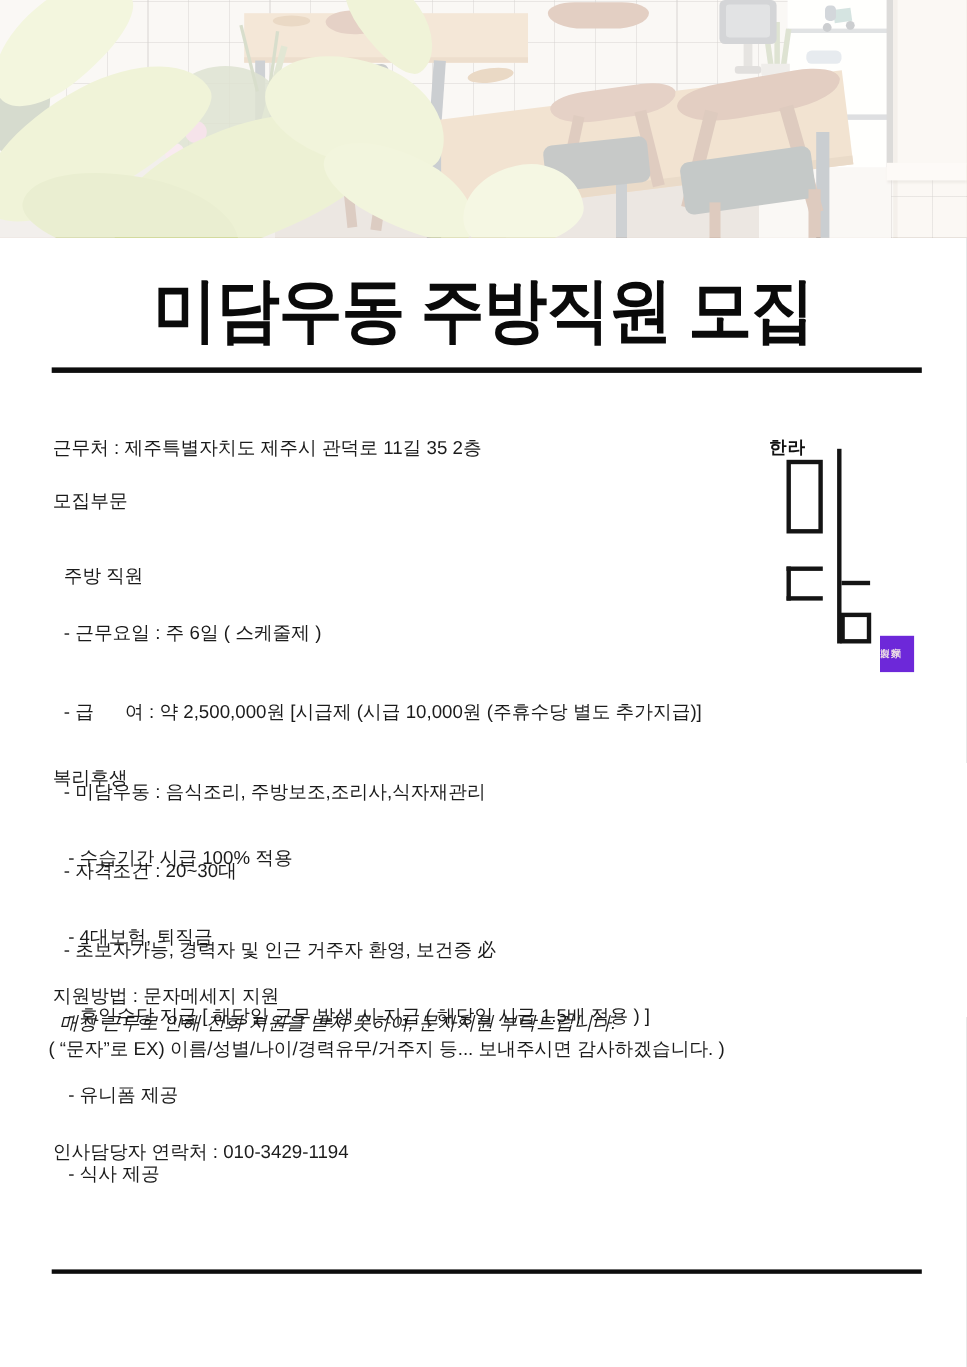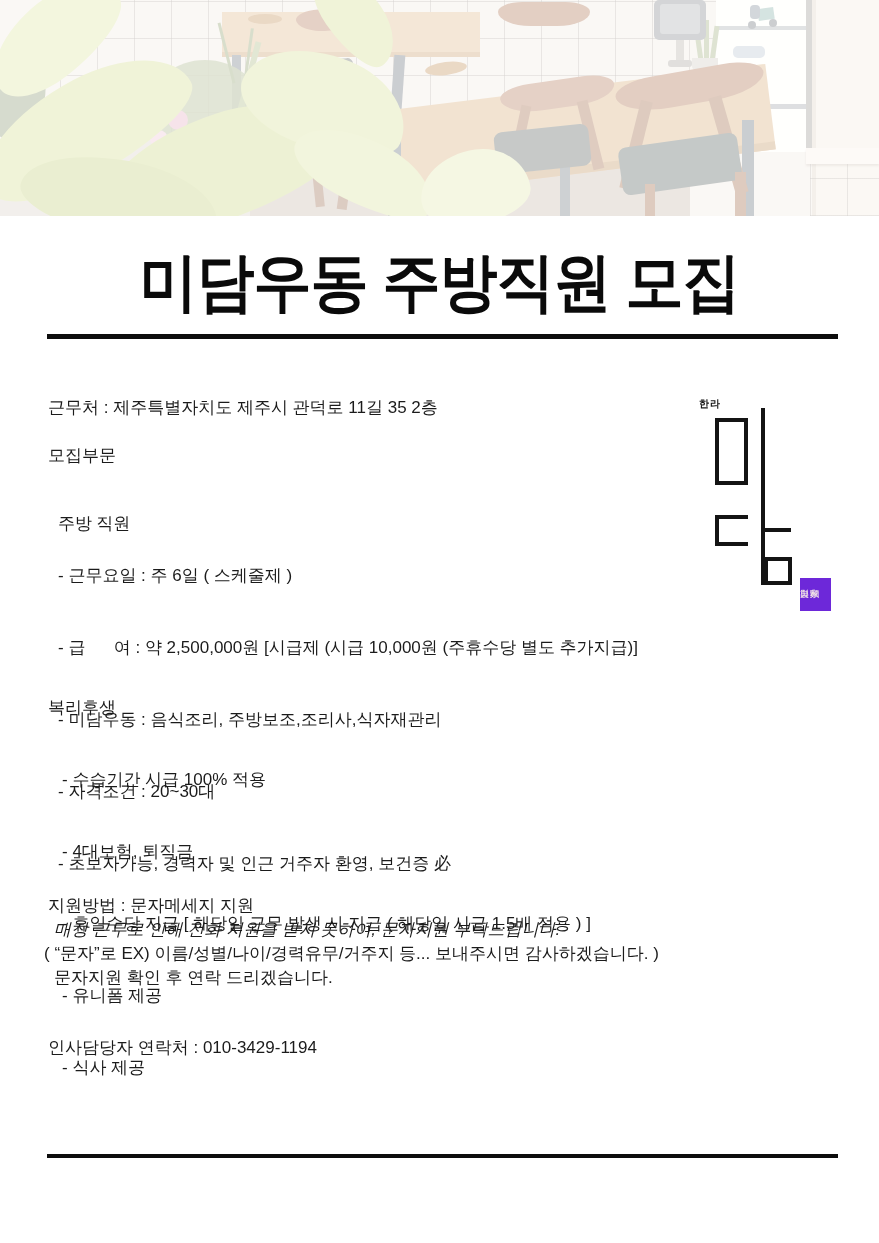--- a/index.html
+++ b/index.html
@@ -27,21 +27,21 @@
   }
   .rule{position:absolute;left:47px;width:791px;background:#0d0d0d;}
   .rule.top{top:334px;height:5px;}
   .rule.bottom{top:1154px;height:4px;}
   
   .txt{position:absolute;left:48px;font-size:17px;line-height:24px;white-space:pre;color:#1b1b1b;}
   .indent1{padding-left:10px;}
   .list .line{white-space:pre;}
   
   .logo *{position:absolute;box-sizing:border-box;}
-  .hanla{left:699px;top:397px;font-size:10px;font-weight:700;color:#111;letter-spacing:1px;}
+  .hanla{left:699px;top:397px;font-size:16px;font-weight:700;color:#111;letter-spacing:1px;}
   .lg-rect{left:715px;top:418px;width:33px;height:67px;border:4px solid #141414;}
   .lg-vline{left:761px;top:408px;width:4px;height:177px;background:#141414;}
   .lg-d{left:715px;top:515px;width:33px;height:31px;border:4px solid #141414;border-right:none;}
   .lg-arm{left:765px;top:528px;width:26px;height:4px;background:#141414;}
   .lg-box{left:764px;top:557px;width:28px;height:28px;border:4px solid #141414;}
   .seal{
     left:800px;top:578px;width:31px;height:33px;background:#6d28d9;
     color:#f7ece6;font-size:9px;line-height:11px;text-align:center;
     font-family:"Liberation Serif","DejaVu Serif",serif;
     display:flex;flex-direction:column;justify-content:center;letter-spacing:1px;
@@ -154,21 +154,20 @@
     <div class="line">- 수습기간 시급 100% 적용</div>
     <div class="line">- 4대보험, 퇴직금</div>
     <div class="line">- 휴일수당 지급 [ 해당일 근무 발생 시 지급 ( 해당일 시급 1.5배 적용 ) ]</div>
     <div class="line">- 유니폼 제공</div>
     <div class="line">- 식사 제공</div>
   </div>
 
   <div class="txt" style="top:894px;">지원방법 : 문자메세지 지원</div>
   <div class="txt" style="top:918px;padding-left:6px;font-style:italic;">매장 근무로 인해 전화 지원을 받지 못하여, 문자지원 부탁드립니다.</div>
   <div class="txt" style="top:942px;left:44px;">( “문자”로 EX) 이름/성별/나이/경력유무/거주지 등... 보내주시면 감사하겠습니다. )</div>
-  <div class="txt" style="top:966px;padding-left:6px;">문자지원 확인 후 연락 드리겠습니다.</div>
 
   <div class="txt" style="top:1036px;">인사담당자 연락처 : 010-3429-1194</div>
 
   <div class="logo">
     <div class="hanla">한라</div>
     <div class="lg-rect"></div>
     <div class="lg-vline"></div>
     <div class="lg-d"></div>
     <div class="lg-arm"></div>
     <div class="lg-box"></div>

